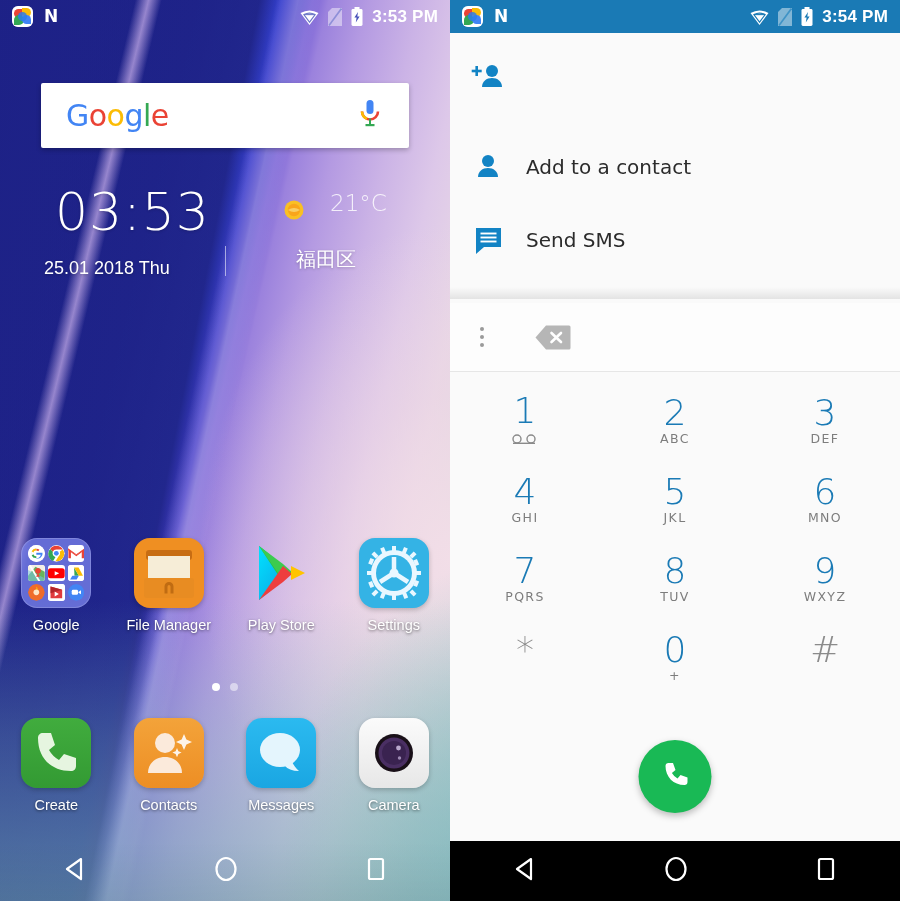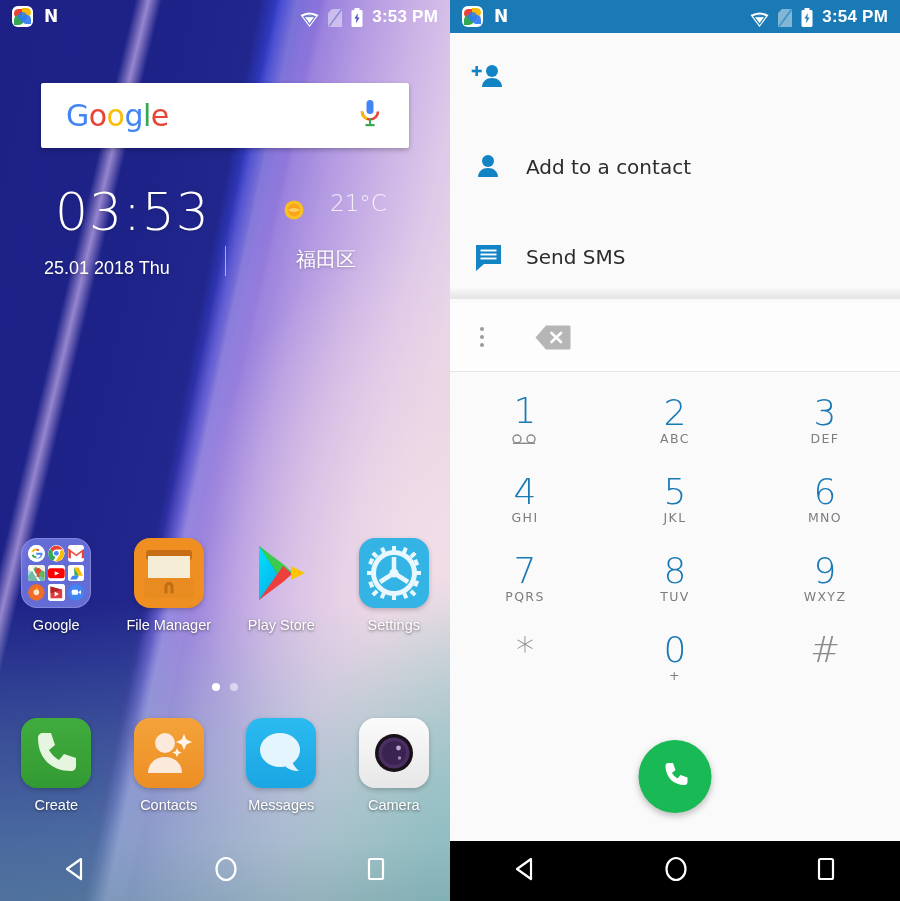--- a/index.html
+++ b/index.html
@@ -28,21 +28,21 @@
   }
   .wall-streak{position:absolute;left:150px;top:-60px;width:26px;height:1050px;
     transform:rotate(13.5deg);transform-origin:top center;
     background:linear-gradient(to right,rgba(255,255,255,0),rgba(219,190,245,.75),rgba(255,255,255,0));
     opacity:.85;}
 
   
   .statusbar{position:absolute;left:0;right:0;top:0;height:33px;display:flex;align-items:center;
     padding:0 12px;box-sizing:border-box;z-index:6;}
   .sb-left{display:flex;align-items:center;gap:11px;}
-  .sb-right{margin-left:auto;display:flex;align-items:flex-end;gap:9px;}
+  .sb-right{margin-left:auto;display:flex;align-items:center;gap:9px;}
   .sb-time{color:#fff;font-size:17px;font-weight:bold;letter-spacing:.2px;}
   .ic-photos{width:21px;height:21px;border-radius:6px;background:#fff;position:relative;overflow:hidden;
     box-shadow:0 0 0 1px rgba(255,255,255,.35) inset;}
   .ic-photos i{position:absolute;display:block;}
   .ic-photos i:nth-child(1){left:2px;top:3px;width:9px;height:9px;border-radius:50% 0 50% 50%;background:#ea4335;}
   .ic-photos i:nth-child(2){right:2px;top:2px;width:9px;height:9px;border-radius:0 50% 50% 50%;background:#fbbc05;}
   .ic-photos i:nth-child(3){left:2px;bottom:2px;width:10px;height:10px;border-radius:50% 50% 50% 0;background:#34a853;}
   .ic-photos i:nth-child(4){right:2px;bottom:3px;width:9px;height:9px;border-radius:50% 50% 0 50%;background:#4285f4;}
   .ic-photos i:nth-child(5){left:6px;top:6px;width:9px;height:9px;border-radius:50%;background:#2b7de9;opacity:.85;}
   .ic-n{color:#fff;font-size:17px;font-weight:bold;font-family:"DejaVu Sans",sans-serif;line-height:1;}
@@ -474,21 +474,21 @@
       </div>
       <div class="menu-item" style="top:103px;">
         <span class="mi-ic">
           <svg width="34" height="28" viewBox="0 0 34 28">
             <circle cx="17" cy="8" r="6" fill="#1283c4"></circle>
             <path d="M7 24 c0 -5.6 4.5 -9 10 -9 s10 3.4 10 9z" fill="#1283c4"></path>
           </svg>
         </span>
         <span class="mi-lb">Add to a contact</span>
       </div>
-      <div class="menu-item" style="top:193px;align-items:center;">
+      <div class="menu-item" style="top:176px;align-items:center;">
         <span class="mi-ic">
           <svg width="32" height="30" viewBox="0 0 32 30">
             <path d="M4 3 H29 V22 H12 L4 29 Z" fill="#1283c4"></path>
             <g stroke="#ffffff" stroke-width="1.9">
               <path d="M8.5 8.5 H24.5"></path>
                 <path d="M8.5 12.5 H24.5"></path>
                 <path d="M8.5 16.5 H24.5"></path>
             </g>
           </svg>
         </span>

